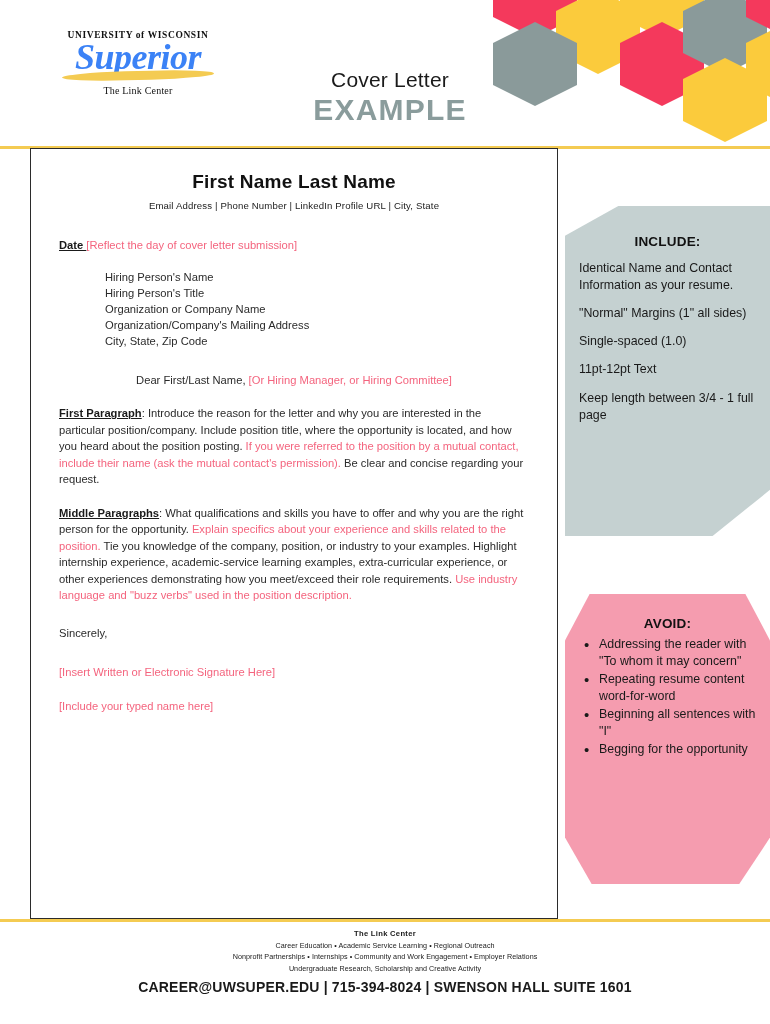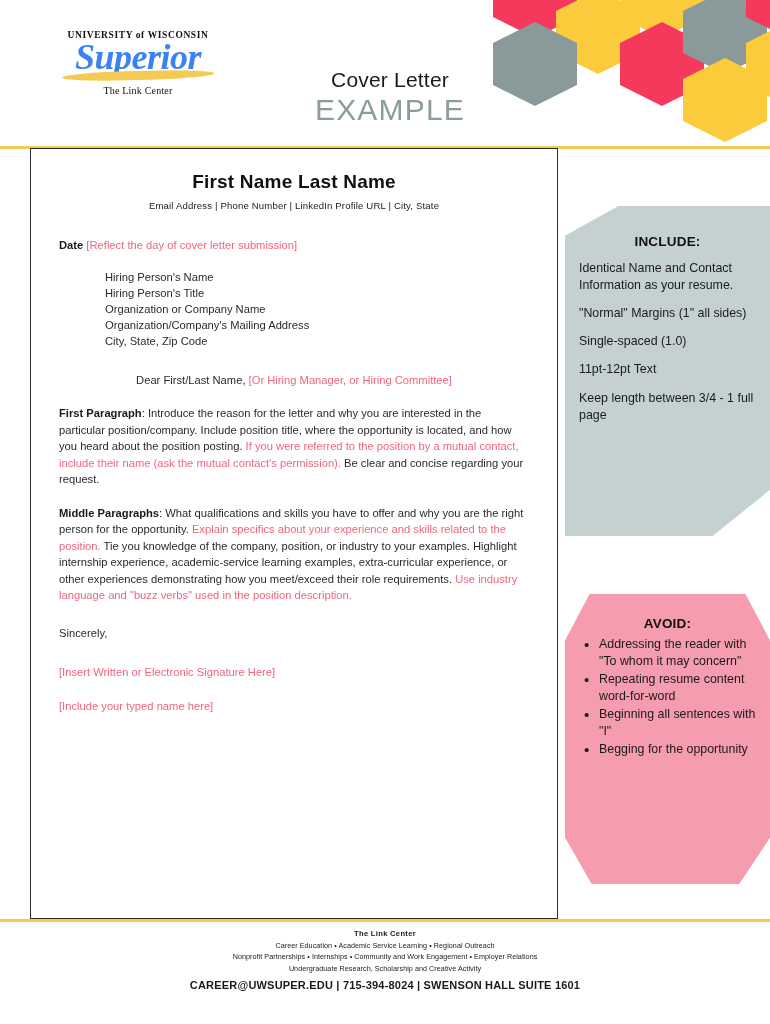--- a/index.html
+++ b/index.html
@@ -43,21 +43,21 @@
     transform: rotate(-1.6deg);
   }
   #logo-link {
     font-family: "Liberation Serif", serif;
     font-size: 10px; color: #111; margin-top: 5px; letter-spacing: .2px;
   }
 
   #title-block { position: absolute; left: 265px; top: 68px; width: 250px; text-align: center; }
   #title-line1 { font-size: 21px; color: #1a1a1a; letter-spacing: .2px; }
   #title-line2 {
-    font-size: 30px; font-weight: normal; color: #8A9C9C;
+    font-size: 30px; font-weight: bold; color: #8A9C9C;
     letter-spacing: 1.2px; margin-top: 1px;
   }
 
   
   #yellow-rule {
     position: absolute; left: 0; top: 146px; width: 770px; height: 3px;
     background: #F4CB52;
   }
 
   
@@ -72,21 +72,21 @@
     text-align: center; font-size: 19px; font-weight: bold;
     color: #111; letter-spacing: .2px;
   }
   #letter-contact {
     text-align: center; font-size: 9.6px; color: #222;
     margin-top: 7px; letter-spacing: .15px;
   }
 
   .body-text { font-size: 11.2px; color: #2a2a2a; line-height: 1.47; }
   .red { color: #F4647E; }
-  .bold { font-weight: bold; color: #1a1a1a; }
+  .bold { font-weight: bold; color: #1a1a1a; text-decoration: underline; }
 
   #date-line { margin-top: 26px; }
   #recipient-block { margin-top: 17px; }
   #recipient-block div { line-height: 1.42; padding-left: 46px; }
   #salutation { margin-top: 22px; text-align: center; }
   .para { margin-top: 17px; }
   #sincerely { margin-top: 22px; }
   #sig-line { margin-top: 22px; }
   #typed-line { margin-top: 18px; }
 
@@ -132,21 +132,21 @@
   #footer-rule {
     position: absolute; left: 0; top: 919px; width: 770px; height: 3px;
     background: #F4CB52;
   }
   #footer {
     position: absolute; left: 0; top: 929px; width: 770px;
     text-align: center; color: #1a1a1a;
   }
   #footer-title { font-size: 7.6px; font-weight: bold; letter-spacing: .3px; }
   .footer-line { font-size: 7.2px; margin-top: 2.5px; letter-spacing: .05px; }
-  #footer-contact { font-size: 11px; font-weight: bold; margin-top: 6px; letter-spacing: .2px; }
+  #footer-contact { font-size: 14px; font-weight: bold; margin-top: 6px; letter-spacing: .2px; }
 </style>
 </head>
 <body>
 
 <div id="page">
 
   <div id="header">
 
     <div id="hex-cluster">
         <div class="hex" style="left: 493px; top: -46px; width: 84px; height: 84px; background: rgb(244, 57, 92);"></div>

